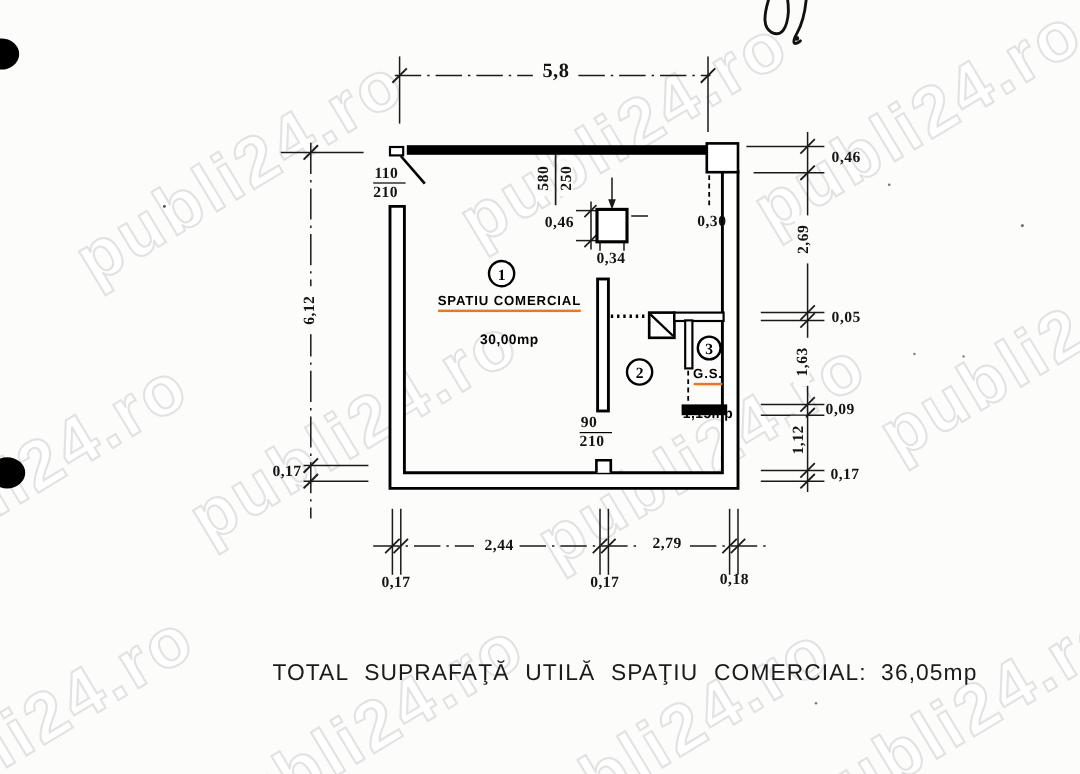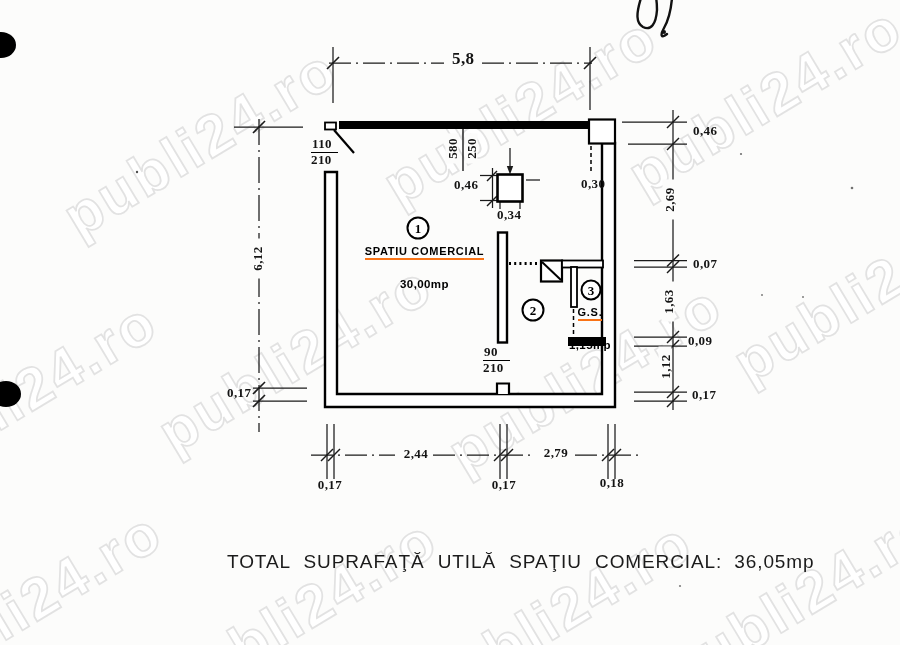--- a/index.html
+++ b/index.html
@@ -192,21 +192,21 @@
     <div class="ar">1,15mp</div>
   </div>
 
   <div class="lbl frac ser" style="left:483px;top:345px;width:27px">
     <span class="top">90</span>
     <span>210</span>
   </div>
 
   <div class="lbl ser" style="left:693px;top:123px">0,46</div>
   <div class="lbl ser rot" style="left:649px;top:193px;width:40px">2,69</div>
-  <div class="lbl ser" style="left:693px;top:256px">0,07</div>
+  <div class="lbl ser" style="left:693px;top:256px">0,05</div>
   <div class="lbl ser rot" style="left:648px;top:295px;width:40px">1,63</div>
   <div class="lbl ser" style="left:688px;top:333px">0,09</div>
   <div class="lbl ser rot" style="left:645px;top:360px;width:40px">1,12</div>
   <div class="lbl ser" style="left:692px;top:387px">0,17</div>
 
   <div class="lbl ser rot" style="left:237px;top:252px;width:40px">6,12</div>
   <div class="lbl ser" style="left:227px;top:385px">0,17</div>
 
   <div class="lbl ser ctr" style="left:396px;top:446px;width:40px">2,44</div>
   <div class="lbl ser ctr" style="left:536px;top:445px;width:40px">2,79</div>

